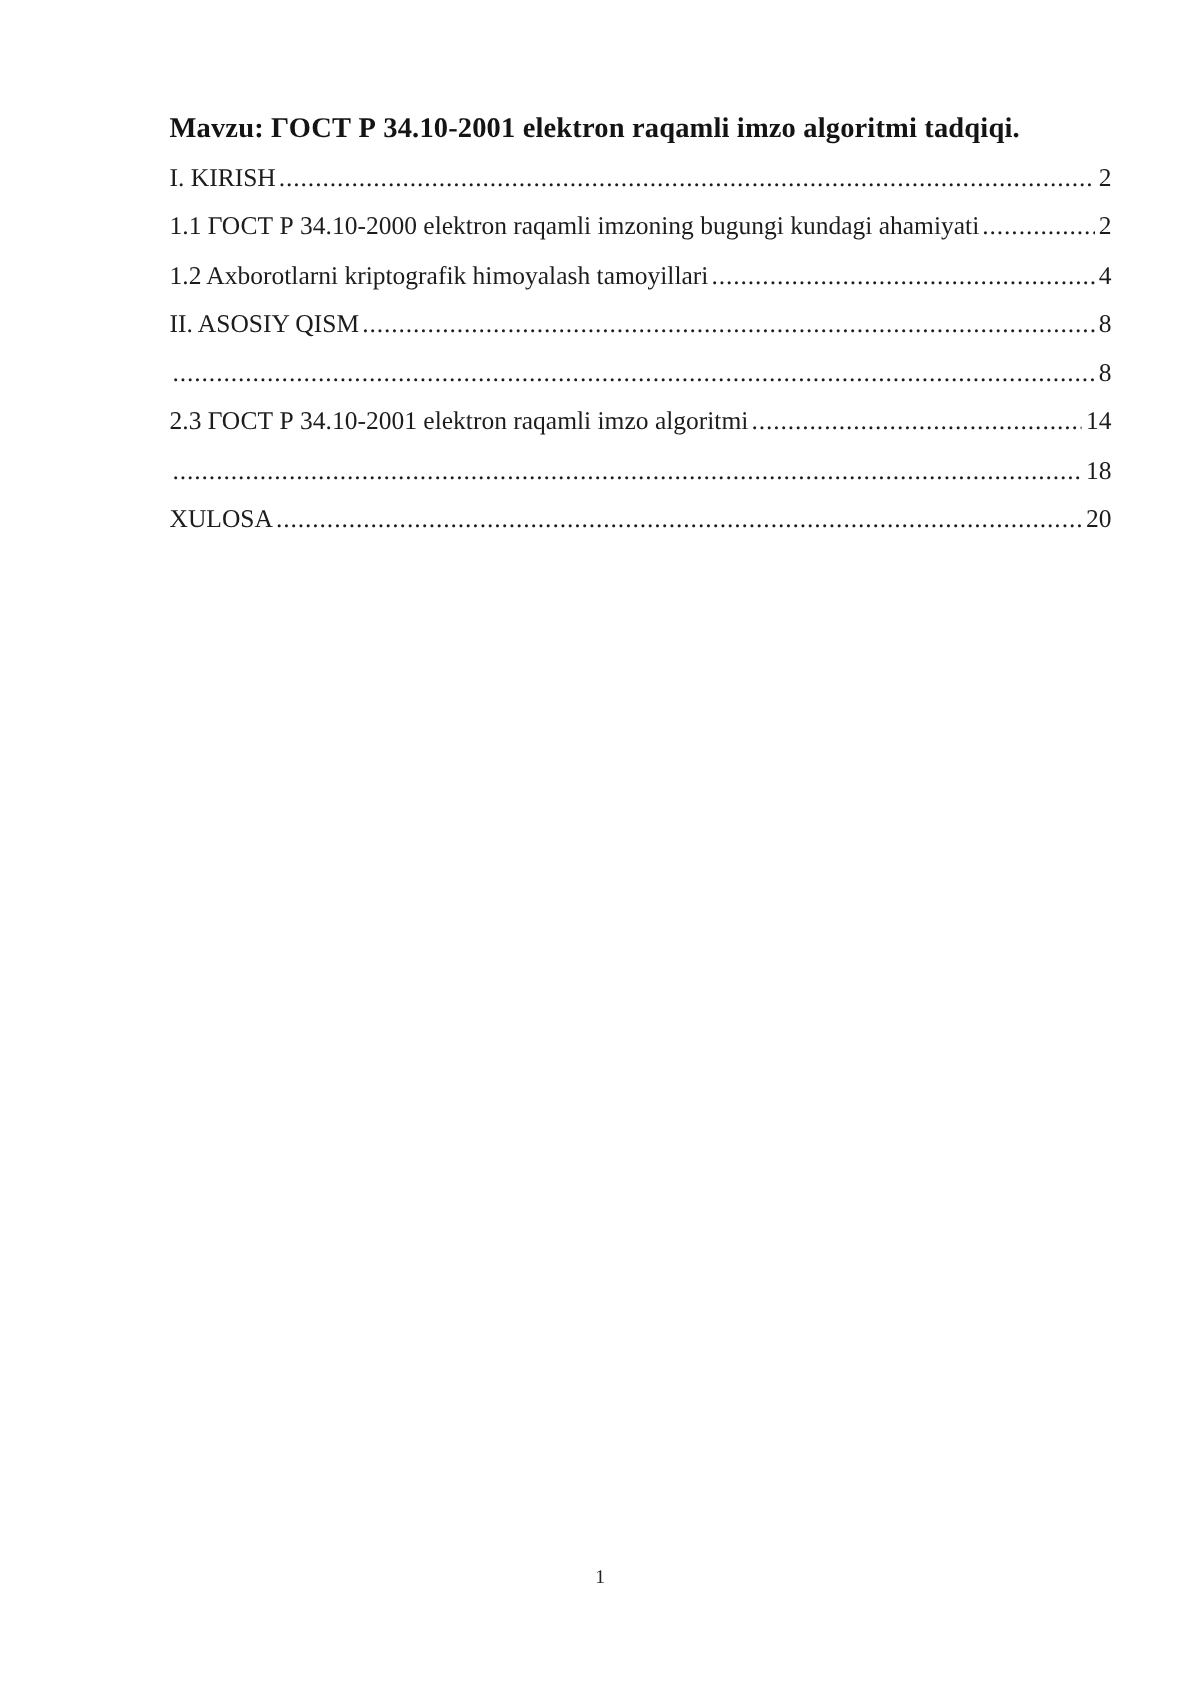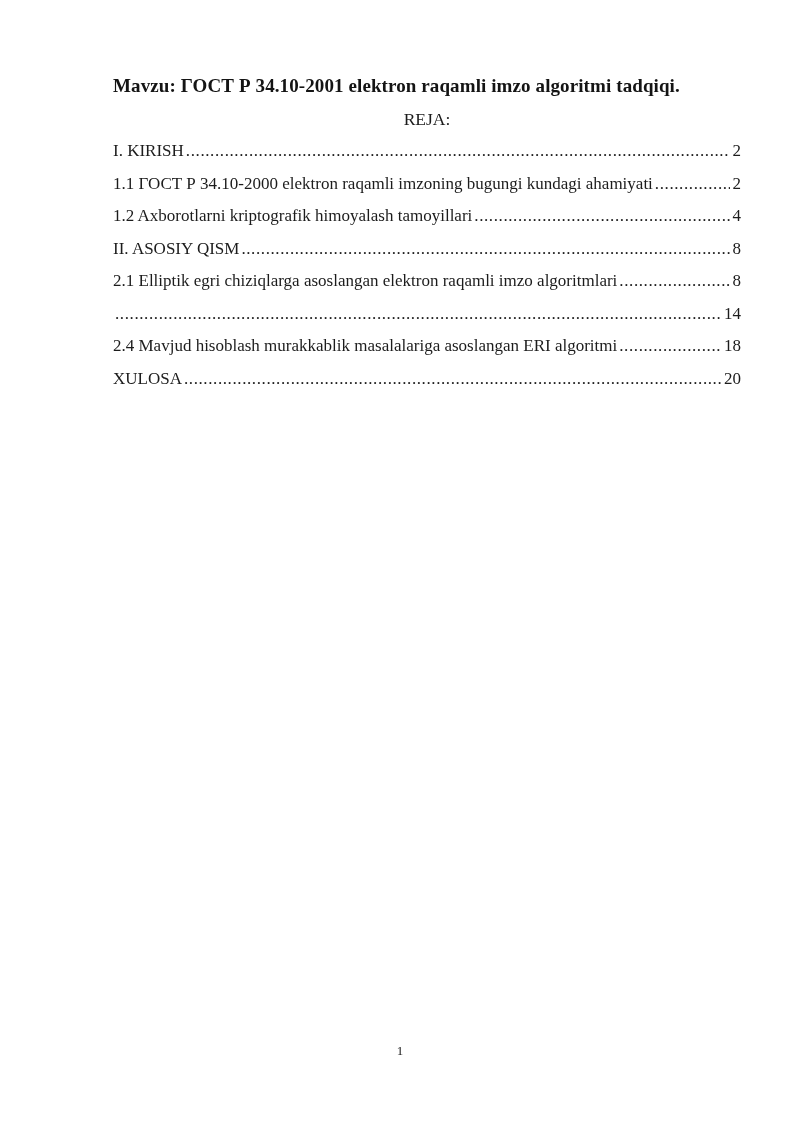--- a/index.html
+++ b/index.html
@@ -77,21 +77,20 @@
   }
 </style>
 </head>
 <body>
 
 <div class="page">
   <div class="content">
 
     <div class="doc-title">Mavzu: ГОСТ Р 34.10-2001 elektron raqamli imzo algoritmi tadqiqi.</div>
 
-    <div class="reja-heading">REJA:</div>
 
     <div class="toc">
 
       <div class="toc-row">
         <span class="toc-label">I. KIRISH</span>
         <span class="toc-leader"></span>
         <span class="toc-page">2</span>
       </div>
 
       <div class="toc-row">
@@ -106,33 +105,32 @@
         <span class="toc-page">4</span>
       </div>
 
       <div class="toc-row">
         <span class="toc-label">II. ASOSIY QISM</span>
         <span class="toc-leader"></span>
         <span class="toc-page">8</span>
       </div>
 
       <div class="toc-row">
-        <span class="toc-label">2.1 Elliptik egri chiziqlarga asoslangan elektron raqamli imzo algoritmlari</span>
         <span class="toc-leader"></span>
         <span class="toc-page">8</span>
       </div>
 
 
       <div class="toc-row">
+        <span class="toc-label">2.3 ГОСТ Р 34.10-2001 elektron raqamli imzo algoritmi</span>
         <span class="toc-leader"></span>
         <span class="toc-page">14</span>
       </div>
 
       <div class="toc-row">
-        <span class="toc-label">2.4 Mavjud hisoblash murakkablik masalalariga asoslangan ERI algoritmi</span>
         <span class="toc-leader"></span>
         <span class="toc-page">18</span>
       </div>
 
       <div class="toc-row">
         <span class="toc-label">XULOSA</span>
         <span class="toc-leader"></span>
         <span class="toc-page">20</span>
       </div>
 

